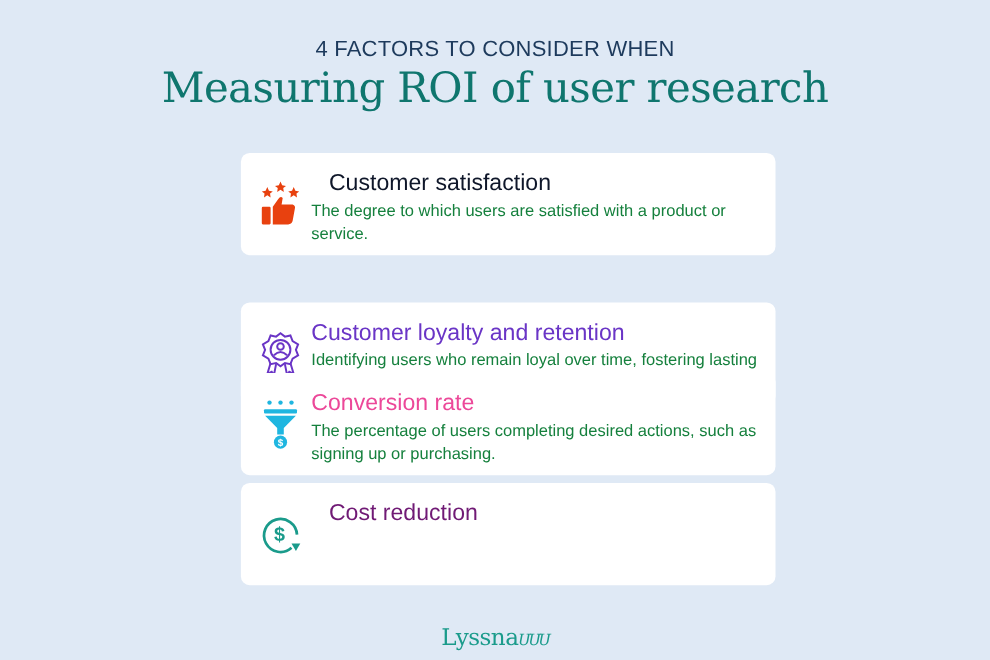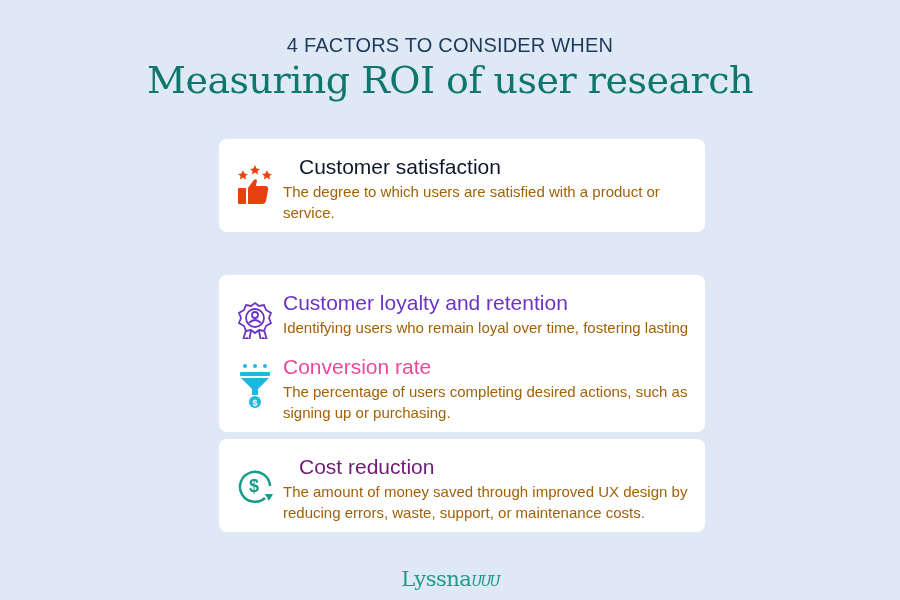--- a/index.html
+++ b/index.html
@@ -25,21 +25,21 @@
   }
   .card .icon {
     position: absolute; left: 14px; top: 24px; width: 44px; height: 46px;
     display: flex; align-items: center; justify-content: center;
   }
   .card .heading {
     position: absolute; left: 64px; top: 16px; font-size: 21px;
   }
   .card .desc {
     position: absolute; left: 64px; top: 42px; width: 416px;
-    font-size: 15px; line-height: 21px; color: #a16207;
+    font-size: 15px; line-height: 21px; color: #15803d;
   }
   .logo {
     position: absolute; left: 0; right: 0; top: 553px; text-align: center;
     font-family: "DejaVu Serif", serif; font-size: 21px; color: #1a9b8b;
     letter-spacing: -0.5px;
     margin-top: 14px;
   }
   .logo .swirl { font-size: 14px; font-style: italic; letter-spacing: -2px; }
 </style>
 </head>
@@ -99,18 +99,17 @@
 
 <div class="card" style="top:439px;">
   <div class="icon">
     <svg width="40" height="44" viewBox="0 0 40 44">
       <path d="M30 34 A15 15 0 1 1 35 22" fill="none" stroke="#1a9b8b" stroke-width="2.5"></path>
       <polygon points="30,30 38,30 34,37" fill="#1a9b8b"></polygon>
       <text x="19" y="28" text-anchor="middle" font-size="18" font-weight="bold" fill="#1a9b8b" font-family="Liberation Sans, sans-serif">$</text>
     </svg>
   </div>
   <div class="heading" style="color:#701a75;margin-left:16px;">Cost reduction</div>
-  <div class="desc">The amount of money saved through improved UX design by reducing errors, waste, support, or maintenance costs.</div>
 </div>
 
 <div class="logo">
   <span>Lyssna</span><span class="swirl">ՍՍՍ</span>
 </div>
 
 </body></html>

